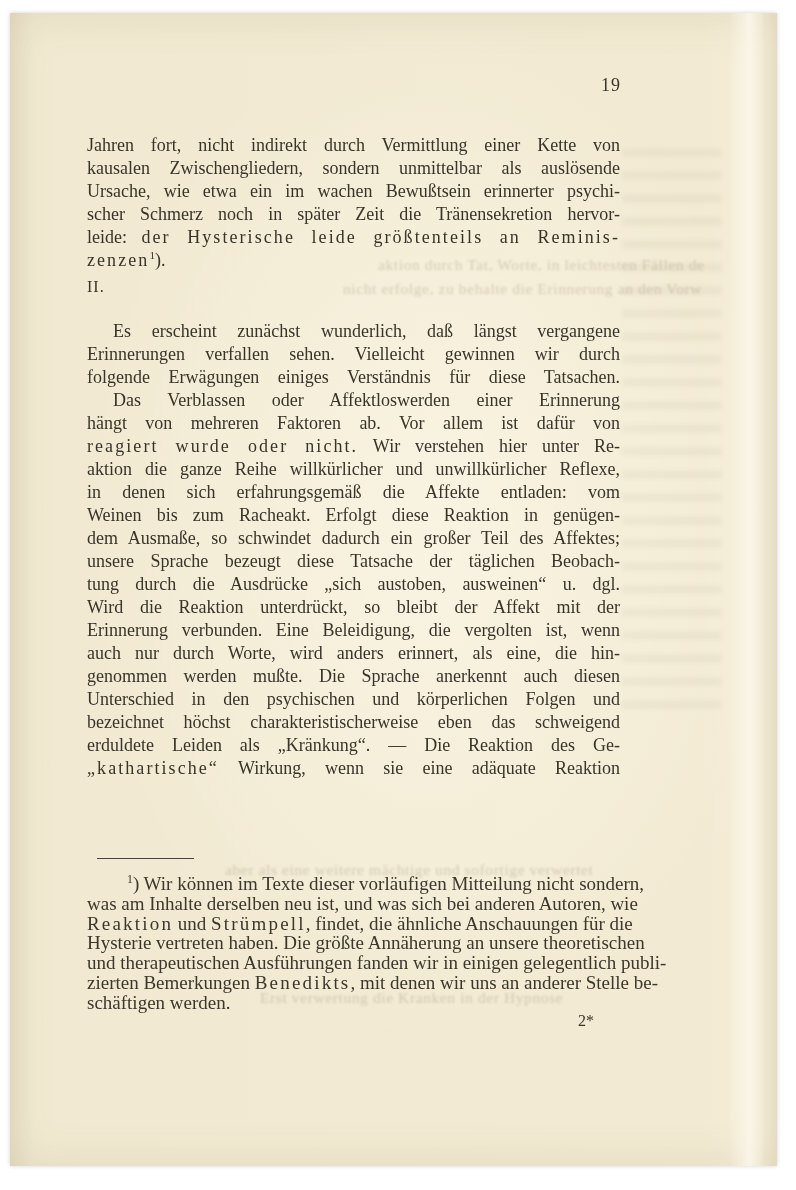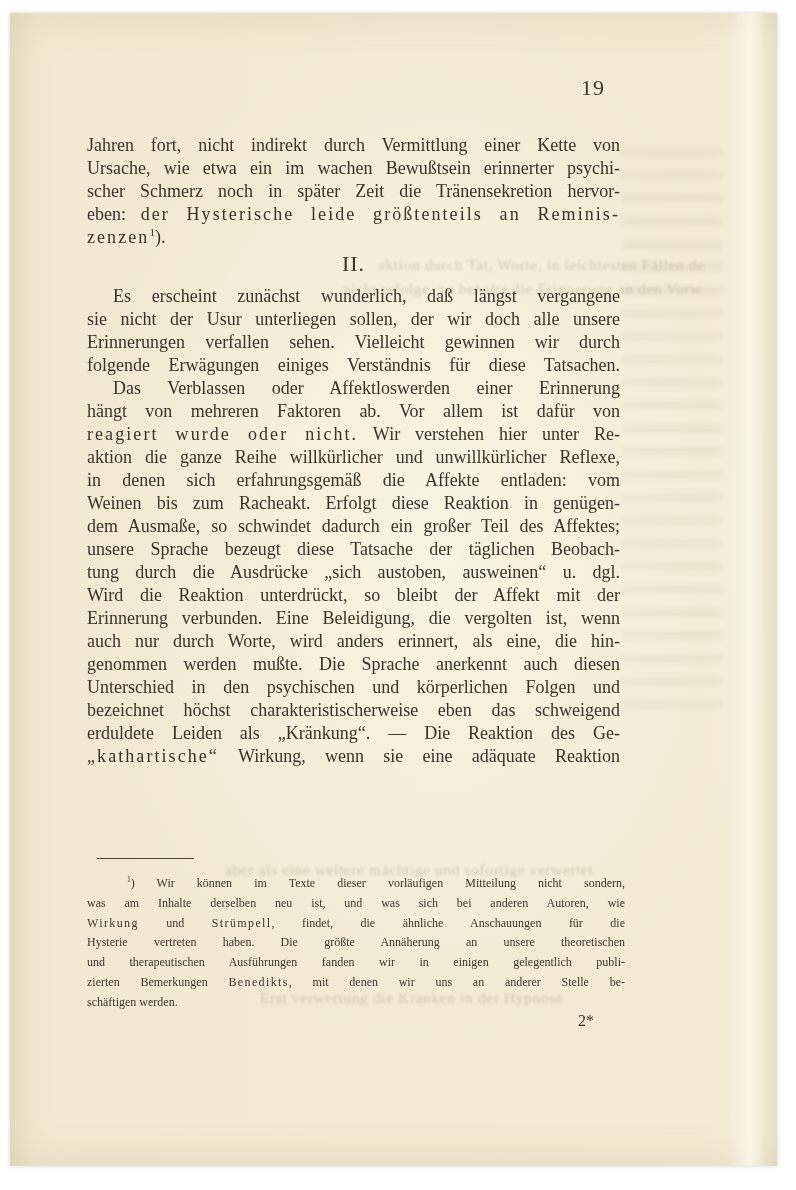--- a/index.html
+++ b/index.html
@@ -24,22 +24,22 @@
     box-shadow: inset 0 0 45px rgba(120,100,60,0.13), 0 0 4px rgba(0,0,0,0.18);
     color: #37332a;
   }
   .edge-light {
     position: absolute; right: 14px; top: 0; width: 34px; height: 100%;
     background: linear-gradient(90deg, rgba(252,248,235,0) 0%, rgba(253,249,238,0.75) 60%, rgba(245,240,222,0.2) 100%);
     pointer-events: none;
   }
   .pageno {
     position: absolute;
-    top: 62px; right: 172px;
-    font-size: 22px;
+    top: 62px; right: 156px;
+    font-size: 18px;
     letter-spacing: 1px;
     color: #3a362c;
   }
   .text-block {
     position: absolute;
     left: 77px; top: 121px;
     width: 533px;
     font-size: 18px;
     line-height: 23px;
     color: #38342b;
@@ -53,38 +53,37 @@
   }
   .line.last {
     text-align: right;
     text-align-last: left;
   }
   .line.ind { text-indent: 26px; }
   .line.ind-fn { text-indent: 40px; }
   .sp { letter-spacing: 0.115em; }
   sup { font-size: 0.62em; line-height: 0; }
   .heading {
-    text-align: center;
-    font-size: 22px;
+    font-size: 16px;
     line-height: 23px;
     margin-top: 3px;
-    margin-bottom: 10px;
+    margin-bottom: 22px;
     letter-spacing: 1px;
   }
   .fn-rule {
     position: absolute;
     left: 87px; top: 845px;
     width: 97px; height: 0;
     border-top: 1.5px solid #4a453c;
   }
   .footnote-block {
     position: absolute;
     left: 77px; top: 861px;
     width: 538px;
-    font-size: 12px;
+    font-size: 19px;
     color: #3b372d;
   }
   .footnote-block .line { height: 19.8px; line-height: 19.8px; }
   .sig {
     position: absolute;
     left: 568px; top: 999px;
     font-size: 16px;
     color: #3a362c;
   }
   
@@ -124,29 +123,29 @@
     <div class="bleed bleed-f1">aktion durch Tat, Worte, in leichtesten Fällen de</div>
     <div class="bleed bleed-f2">nicht erfolge, zu behalte die Erinnerung an den Vorw</div>
     <div class="bleed bleed-f3">aber als eine weitere mächtige und sofortige verwertet</div>
     <div class="bleed bleed-f4">Erst verwertung die Kranken in der Hypnose</div>
 
     <div class="pageno">19</div>
 
     <div class="text-block">
         <div class="para">
           <div class="line"><span>Jahren fort, nicht indirekt durch Vermittlung einer Kette von</span></div>
+          <div class="line"><span>kausalen Zwischengliedern, sondern unmittelbar als auslösende</span></div>
           <div class="line"><span>Ursache, wie etwa ein im wachen Bewußtsein erinnerter psychi-</span></div>
           <div class="line"><span>scher Schmerz noch in später Zeit die Tränensekretion hervor-</span></div>
-          <div class="line"><span>eben: </span><span class="sp">der Hysterische leide größtenteils an Reminis-</span></div>
+          <div class="line"><span>leide: </span><span class="sp">der Hysterische leide größtenteils an Reminis-</span></div>
           <div class="line last"><span class="sp">zenzen</span><sup>1</sup><span>).</span></div>
         </div>
         <div class="heading">II.</div>
         <div class="para">
           <div class="line ind"><span>Es erscheint zunächst wunderlich, daß längst vergangene</span></div>
-          <div class="line"><span>sie nicht der Usur unterliegen sollen, der wir doch alle unsere</span></div>
           <div class="line"><span>Erinnerungen verfallen sehen. Vielleicht gewinnen wir durch</span></div>
           <div class="line"><span>folgende Erwägungen einiges Verständnis für diese Tatsachen.</span></div>
         </div>
         <div class="para">
           <div class="line ind"><span>Das Verblassen oder Affektloswerden einer Erinnerung</span></div>
           <div class="line"><span>hängt von mehreren Faktoren ab. Vor allem ist dafür von</span></div>
           <div class="line"><span class="sp">reagiert wurde oder nicht.</span><span> Wir verstehen hier unter Re-</span></div>
           <div class="line"><span>aktion die ganze Reihe willkürlicher und unwillkürlicher Reflexe,</span></div>
           <div class="line"><span>in denen sich erfahrungsgemäß die Affekte entladen: vom</span></div>
           <div class="line"><span>Weinen bis zum Racheakt. Erfolgt diese Reaktion in genügen-</span></div>
@@ -162,21 +161,21 @@
           <div class="line"><span>erduldete Leiden als „Kränkung“. — Die Reaktion des Ge-</span></div>
           <div class="line"><span class="sp">„kathartische“</span><span> Wirkung, wenn sie eine adäquate Reaktion</span></div>
         </div>
       </div>
 
     <div class="fn-rule"></div>
 
     <div class="footnote-block text-block-fn">
         <div class="line ind-fn"><sup>1</sup><span>) Wir können im Texte dieser vorläufigen Mitteilung nicht sondern,</span></div>
         <div class="line"><span>was am Inhalte derselben neu ist, und was sich bei anderen Autoren, wie</span></div>
-        <div class="line"><span class="sp">Wirkung</span><span> und </span><span class="sp">Strümpell</span><span>, findet, die ähnliche Anschauungen für die</span></div>
+        <div class="line"><span class="sp">Reaktion</span><span> und </span><span class="sp">Strümpell</span><span>, findet, die ähnliche Anschauungen für die</span></div>
         <div class="line"><span>Hysterie vertreten haben. Die größte Annäherung an unsere theoretischen</span></div>
         <div class="line"><span>und therapeutischen Ausführungen fanden wir in einigen gelegentlich publi-</span></div>
         <div class="line"><span>zierten Bemerkungen </span><span class="sp">Benedikts</span><span>, mit denen wir uns an anderer Stelle be-</span></div>
         <div class="line last"><span>schäftigen werden.</span></div>
       </div>
 
     <div class="sig">2*</div>
 
     <div class="edge-light"></div>
   </div>

